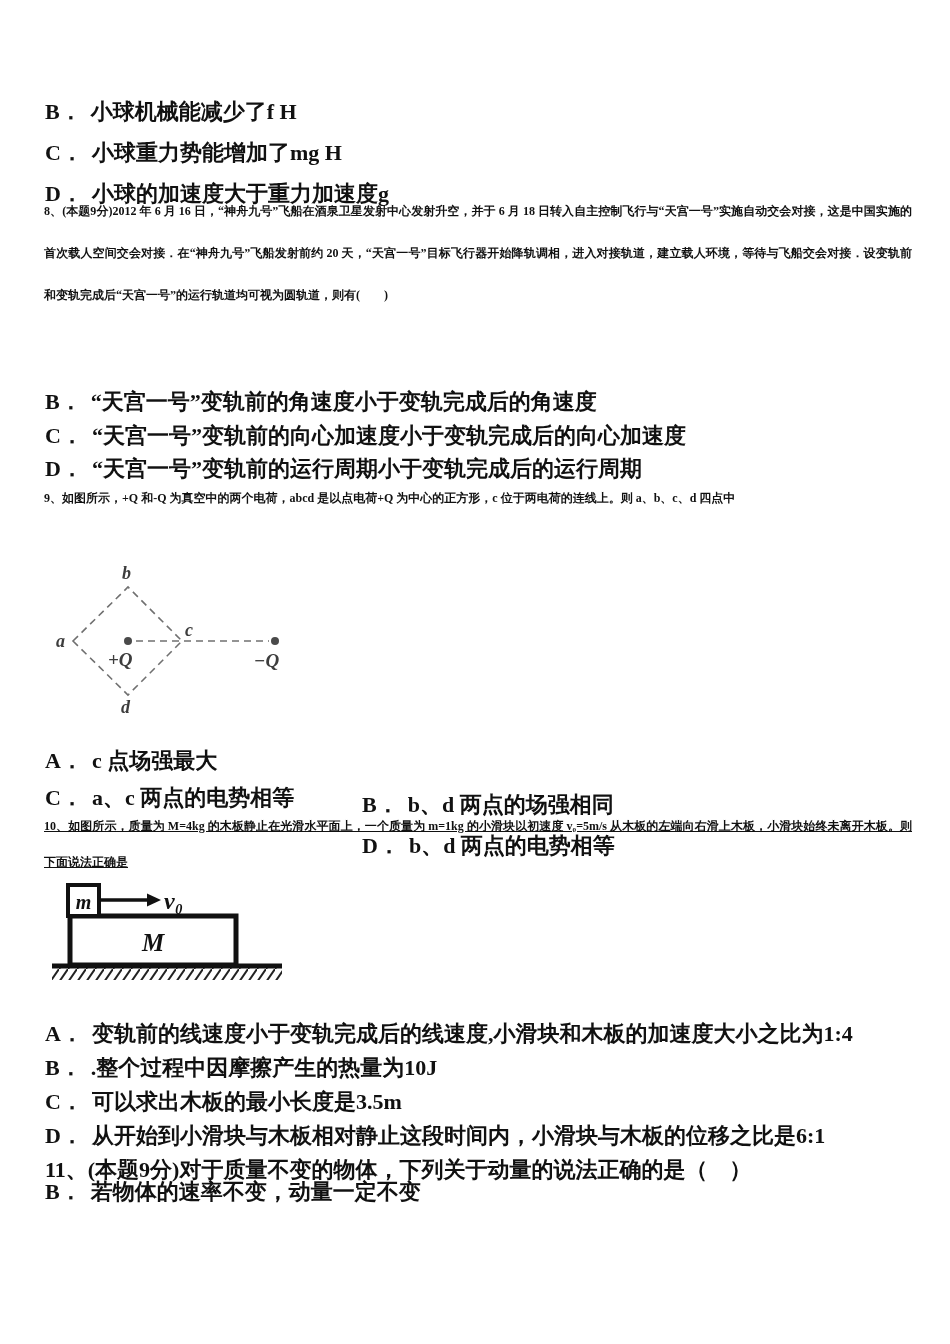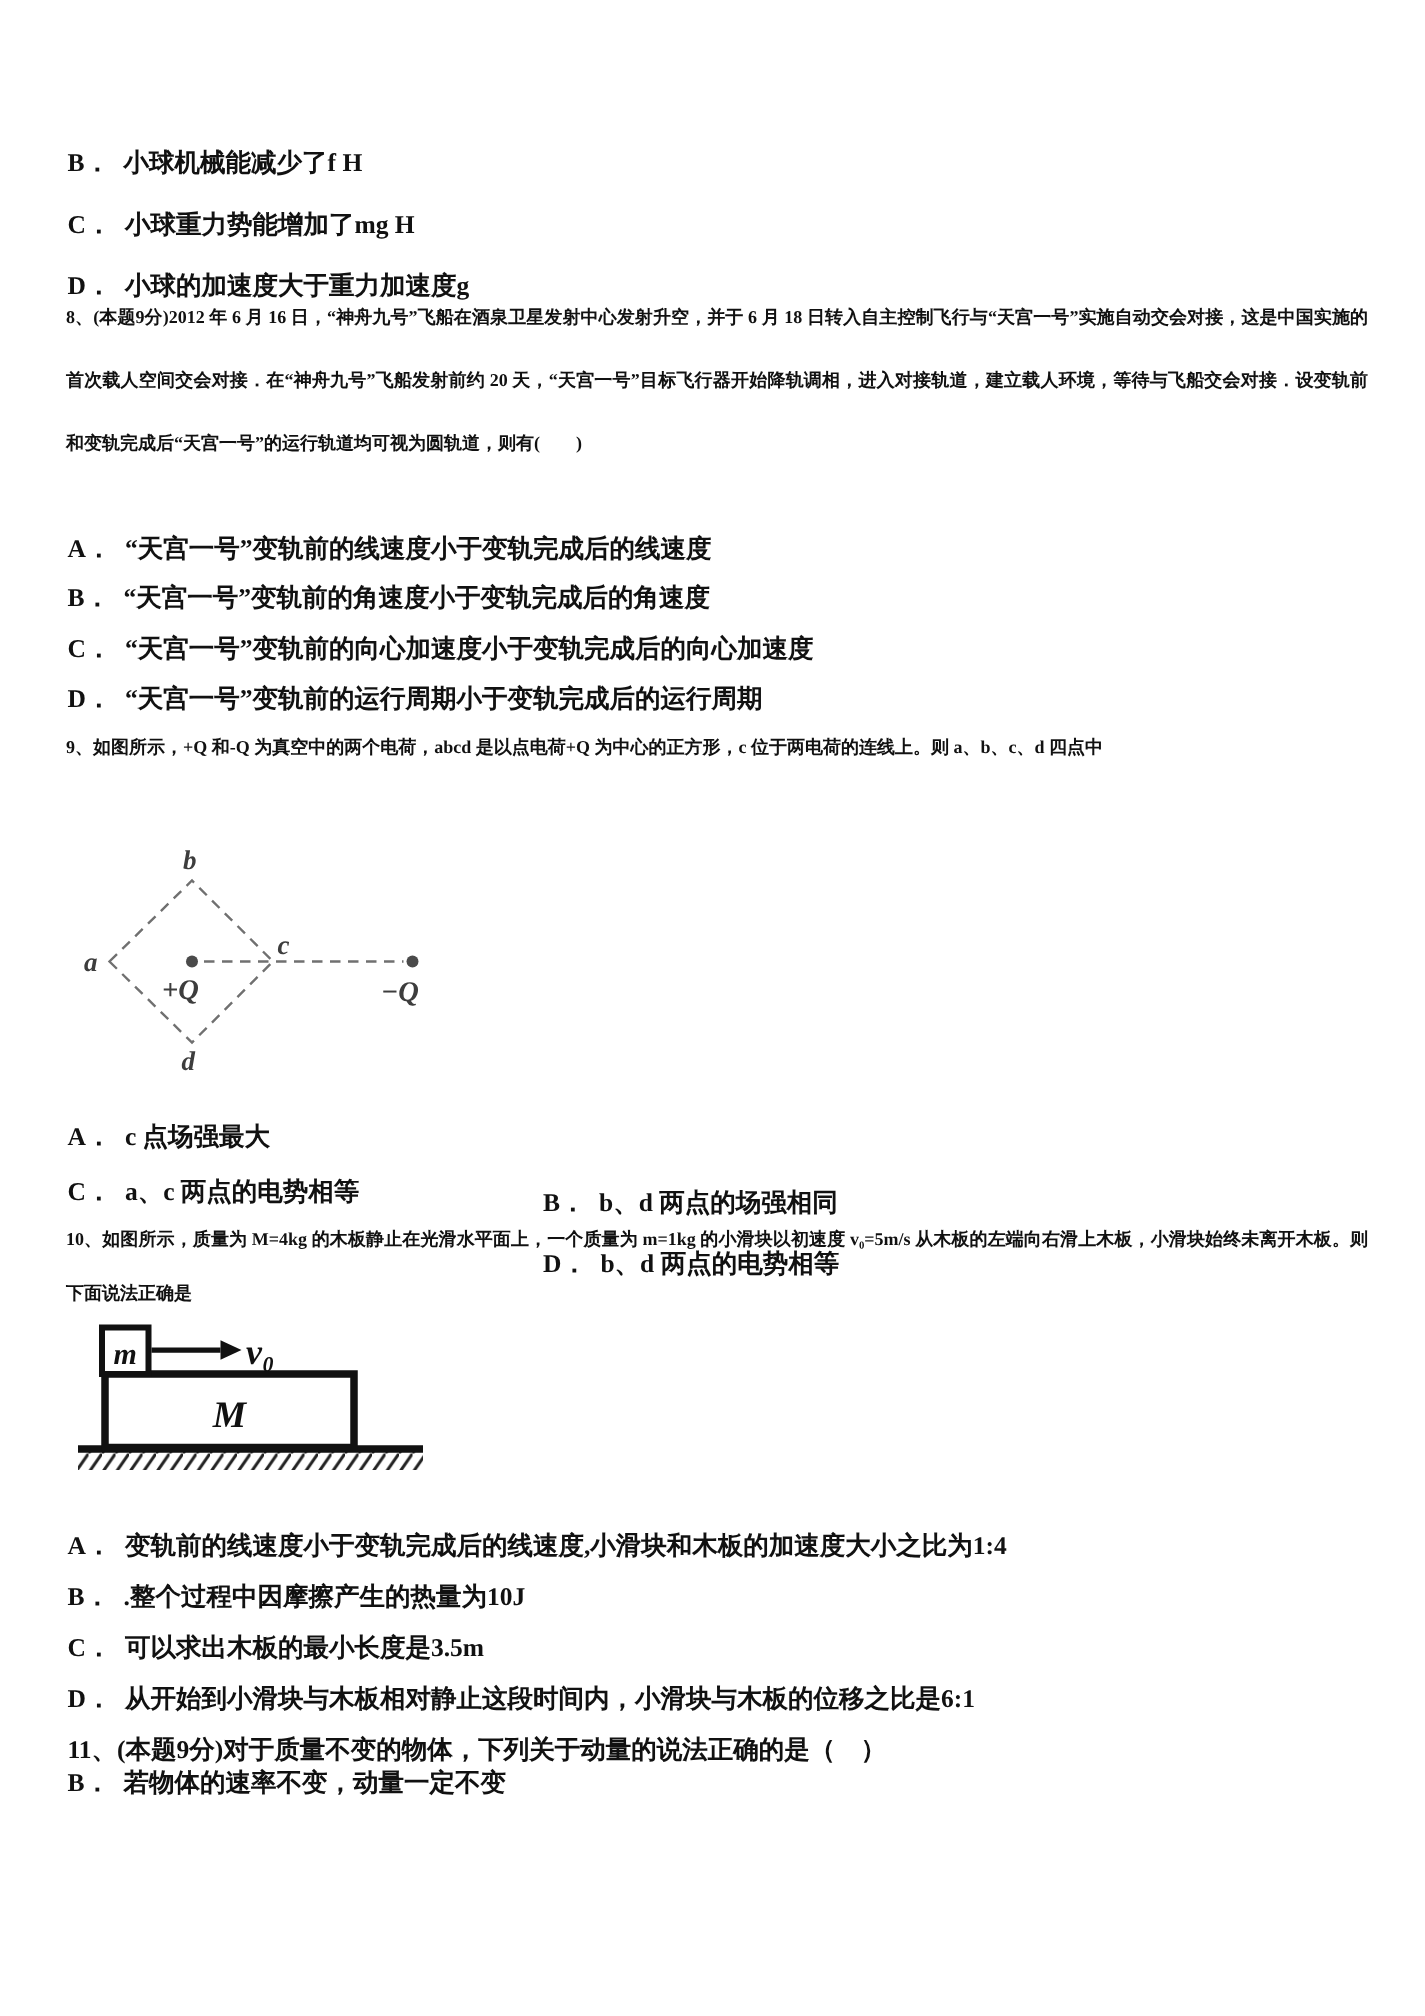--- a/index.html
+++ b/index.html
@@ -7,45 +7,44 @@
     position:relative;
     width:950px;height:1344px;
     background:#ffffff;
     font-family:"Liberation Serif","DejaVu Serif",serif;
     font-weight:bold;
     color:#111;
     overflow:hidden;
   }
   .line{
     position:absolute;left:45px;
-    font-size:17px;white-space:nowrap;
+    font-size:22px;white-space:nowrap;
   }
   .stem{
     position:absolute;left:44px;width:868px;
     font-size:12px;text-align:justify;
   }
   .lh42{line-height:42px;}
   .lh43{line-height:43px;}
-  .lh36{line-height:36px;}
+  .lh36{line-height:36px;text-decoration:underline;}
   .olabel{margin-right:9px;}
   .col2{left:362px;margin-top:48px;}
   svg{position:absolute;display:block;}
   .figtext{font-family:"Liberation Serif","DejaVu Serif",serif;font-style:italic;}
 </style>
 </head>
 <body>
 
 <div class="page">
 
   <div class="line" style="top:97px"><span class="olabel">B．</span><span>小球机械能减少了f H</span></div>
   <div class="line" style="top:138px"><span class="olabel">C．</span><span>小球重力势能增加了mg H</span></div>
   <div class="line" style="top:179px"><span class="olabel">D．</span><span>小球的加速度大于重力加速度g</span></div>
 
   <div class="stem lh42" style="top:190px">8、(本题9分)2012 年 6 月 16 日，“神舟九号”飞船在酒泉卫星发射中心发射升空，并于 6 月 18 日转入自主控制飞行与“天宫一号”实施自动交会对接，这是中国实施的首次载人空间交会对接．在“神舟九号”飞船发射前约 20 天，“天宫一号”目标飞行器开始降轨调相，进入对接轨道，建立载人环境，等待与飞船交会对接．设变轨前和变轨完成后“天宫一号”的运行轨道均可视为圆轨道，则有(　　)</div>
-  <div class="line" style="top:354px"><span class="olabel">A．</span><span>“天宫一号”变轨前的线速度小于变轨完成后的线速度</span></div>
   <div class="line" style="top:387px"><span class="olabel">B．</span><span>“天宫一号”变轨前的角速度小于变轨完成后的角速度</span></div>
   <div class="line" style="top:421px"><span class="olabel">C．</span><span>“天宫一号”变轨前的向心加速度小于变轨完成后的向心加速度</span></div>
   <div class="line" style="top:454px"><span class="olabel">D．</span><span>“天宫一号”变轨前的运行周期小于变轨完成后的运行周期</span></div>
 
   <div class="stem lh43" style="top:477px">9、如图所示，+Q 和-Q 为真空中的两个电荷，abcd 是以点电荷+Q 为中心的正方形，c 位于两电荷的连线上。则 a、b、c、d  四点中</div>
 
   <svg style="left:48px;top:563px" width="250" height="158" viewBox="0 0 250 158">
     <path d="M25 78 L80 24 L134 78 L80 132 Z" fill="none" stroke="#707070" stroke-width="1.6" stroke-dasharray="7 5"></path>
     <line x1="88" y1="78" x2="221" y2="78" stroke="#707070" stroke-width="1.6" stroke-dasharray="7 5"></line>
     <circle cx="80" cy="78" r="4" fill="#4a4a4a"></circle>

